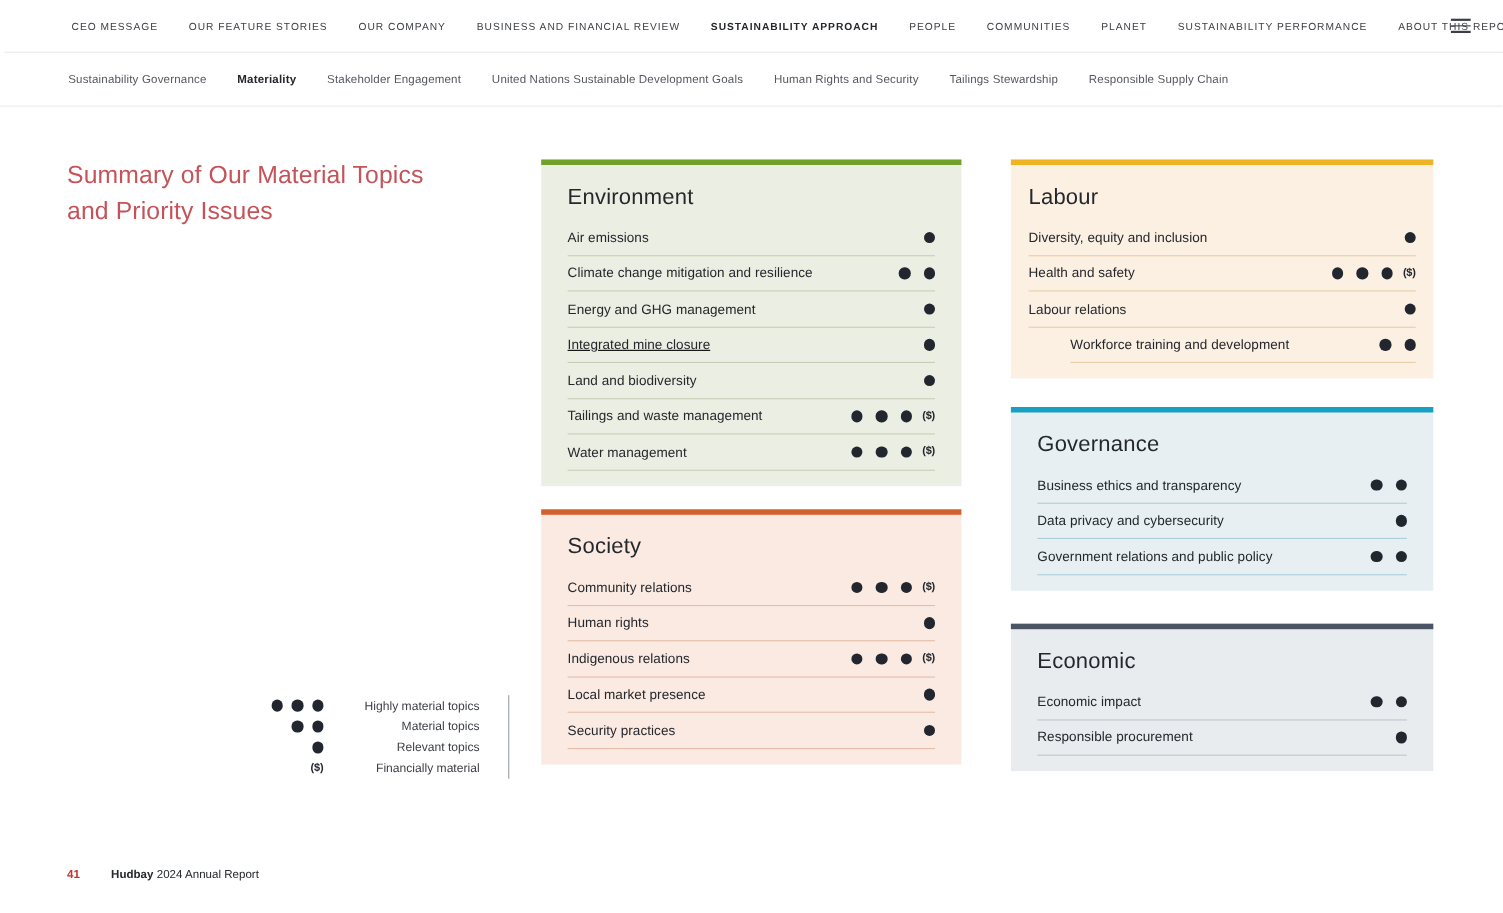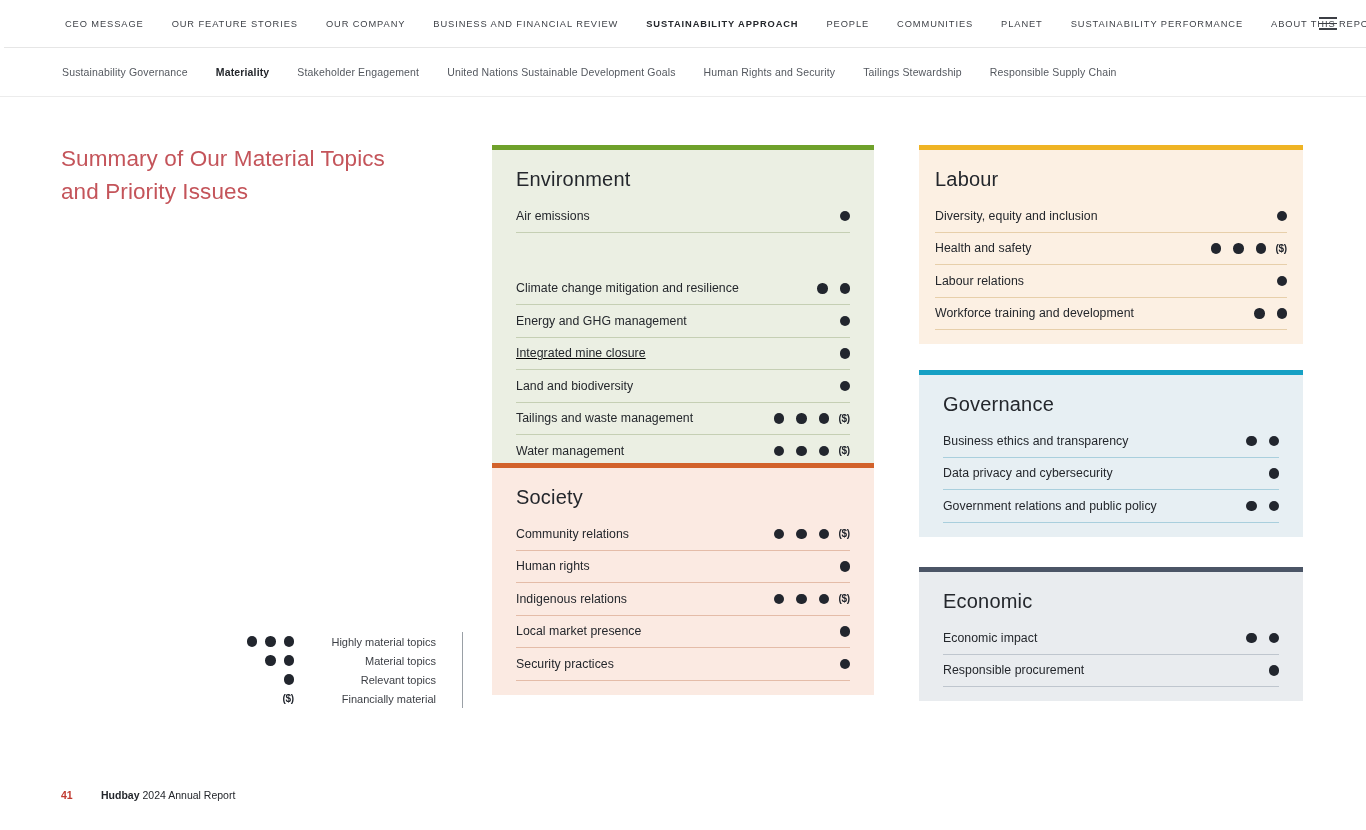--- a/index.html
+++ b/index.html
@@ -258,21 +258,21 @@
 <div id="cards-layer">
     <div class="card" style="left: 492px; top: 145px; width: 382px; background: rgb(235, 239, 227); padding: 5px 24px 0px; position: absolute;">
       <div class="card-bar" style="background: rgb(111, 161, 43); position: absolute; left: 0px; top: 0px; width: 100%;"></div>
       <div class="card-title">Environment</div>
       <div class="topic-row" style="border-bottom-color: rgb(197, 207, 180);">
         <span class="topic-label">Air emissions</span>
         <div class="topic-marks">
           <span class="dot"></span>
         </div>
       </div>
-      <div class="topic-row" style="border-bottom-color: rgb(197, 207, 180); margin-top: 40px;">
+      <div class="topic-row" style="border-bottom-color: rgb(197, 207, 180);">
         <span class="topic-label">Climate change mitigation and resilience</span>
         <div class="topic-marks">
           <span class="dot"></span>
           <span class="dot"></span>
         </div>
       </div>
       <div class="topic-row" style="border-bottom-color: rgb(197, 207, 180);">
         <span class="topic-label">Energy and GHG management</span>
         <div class="topic-marks">
           <span class="dot"></span>
@@ -368,21 +368,21 @@
           <span class="dot"></span>
           <span class="dollar">($)</span>
         </div>
       </div>
       <div class="topic-row" style="border-bottom-color: rgb(231, 207, 170);">
         <span class="topic-label">Labour relations</span>
         <div class="topic-marks">
           <span class="dot"></span>
         </div>
       </div>
-      <div class="topic-row" style="border-bottom-color: rgb(231, 207, 170);">
+      <div class="topic-row" style="border-bottom-color: rgb(231, 207, 170); margin-left: 38px;">
         <span class="topic-label">Workforce training and development</span>
         <div class="topic-marks">
           <span class="dot"></span>
           <span class="dot"></span>
         </div>
       </div>
       <div class="card-pad-bottom"></div>
     </div>
     <div class="card" style="left: 919px; top: 370px; width: 384px; background: rgb(231, 239, 243); padding: 5px 24px 0px; position: absolute;">
       <div class="card-bar" style="background: rgb(22, 160, 196); position: absolute; left: 0px; top: 0px; width: 100%;"></div>

